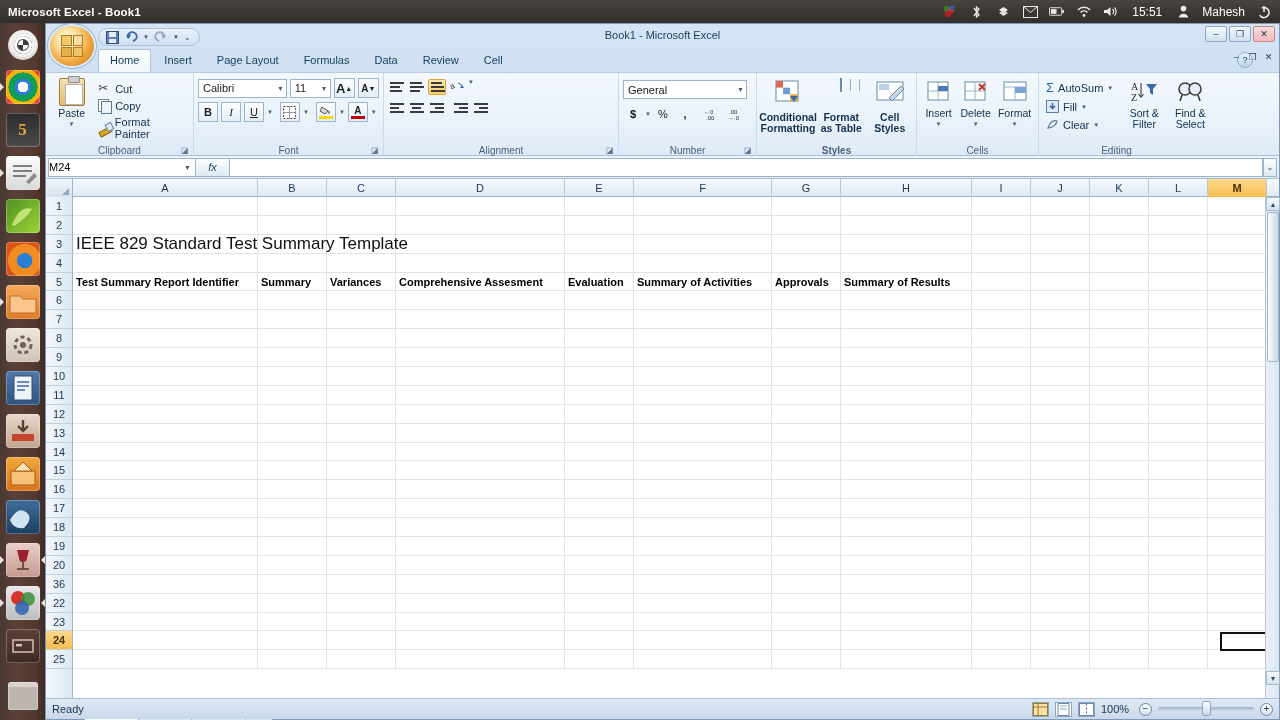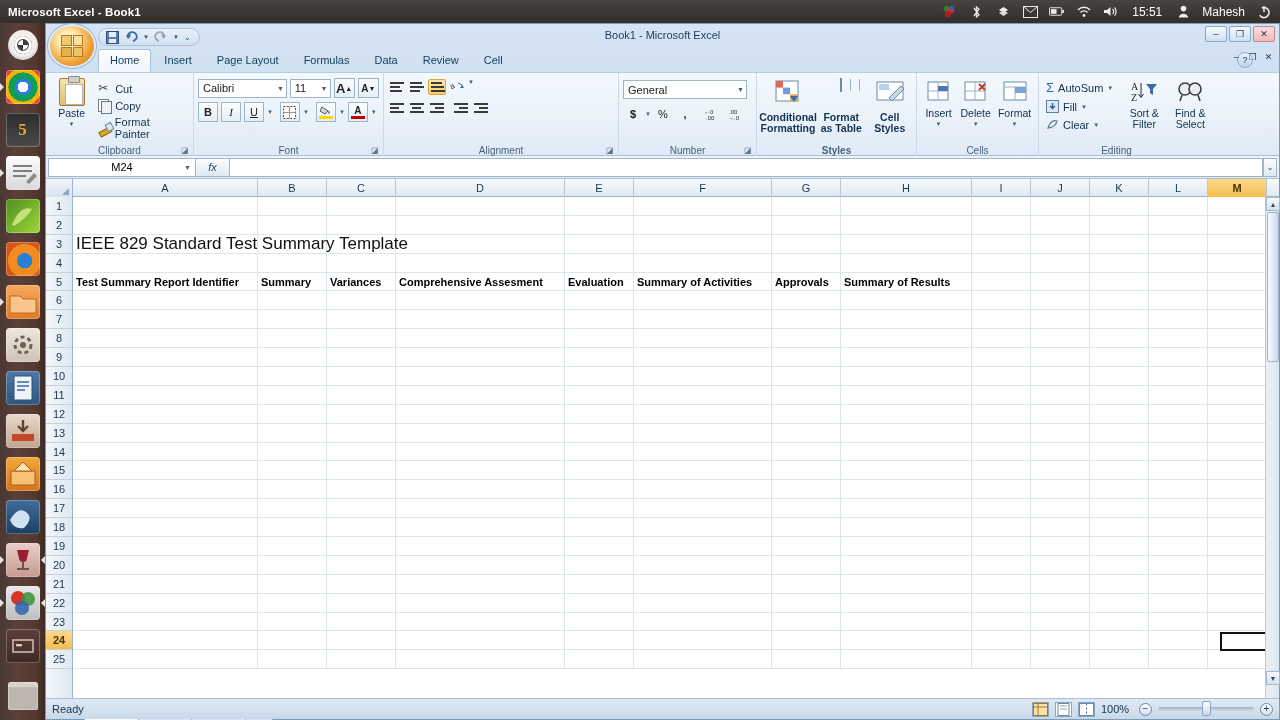--- a/index.html
+++ b/index.html
@@ -157,21 +157,21 @@
   .bigic { width: 30px; height: 30px; margin-bottom: 2px; position: relative; }
   .grid-ic { width: 28px; height: 26px; background: #fff; border: 1px solid #6b8aa8; position: relative; }
   .grid-ic::before { content:""; position:absolute; left:0; top:8px; width:100%; height:1px; background:#9ab3cb; box-shadow: 0 8px 0 #9ab3cb; }
   .grid-ic::after { content:""; position:absolute; top:0; left:9px; width:1px; height:100%; background:#9ab3cb; box-shadow: 9px 0 0 #9ab3cb; }
 
   
   #fbar { position: absolute; left: 0; top: 132px; width: 100%; height: 23px;
           background: linear-gradient(to bottom,#eef4fa,#e2ecf6); border-bottom: 1px solid #a8bfd5;
           display: flex; align-items: center; padding: 2px 2px; }
   #namebox { width: 148px; height: 19px; background: #fff; border: 1px solid #9db4c9;
-             display: flex; align-items: center; justify-content: center; position: relative; font-size: 11px; }
+             display: flex; align-items: center; justify-content: flex-start; position: relative; font-size: 11px; }
   #namebox .nb-arrow { position: absolute; right: 4px; font-size: 7px; color: #41607d; }
   #fbar-sep { width: 34px; height: 19px; border: 1px solid #9db4c9; border-left: none; background: linear-gradient(to bottom,#fafdff,#dde9f4);
               display: flex; align-items: center; justify-content: center; color: #2c4c6a; font-style: italic; font-size: 11px; }
   #fx-input { flex: 1; height: 19px; background: #fff; border: 1px solid #9db4c9; border-left: none; }
   #fbar-expand { width: 14px; height: 19px; border: 1px solid #9db4c9; background: linear-gradient(to bottom,#fafdff,#dde9f4);
                  display:flex; align-items:center; justify-content:center; font-size: 8px; color:#2c4c6a; }
 
   
   #gridwrap { position: absolute; left: 0; top: 155px; width: 100%; height: 521px; background: #fff; }
   #colhead { position: absolute; left: 0; top: 0; height: 18px; width: 100%; display: flex;
@@ -840,21 +840,21 @@
         <div class="rowcell">11</div>
         <div class="rowcell">12</div>
         <div class="rowcell">13</div>
         <div class="rowcell">14</div>
         <div class="rowcell">15</div>
         <div class="rowcell">16</div>
         <div class="rowcell">17</div>
         <div class="rowcell">18</div>
         <div class="rowcell">19</div>
         <div class="rowcell">20</div>
-        <div class="rowcell">21</div>
+        <div class="rowcell">36</div>
         <div class="rowcell">22</div>
         <div class="rowcell">23</div>
         <div class="rowcell sel">24</div>
         <div class="rowcell">25</div>
       </div>
     <div id="cells">
 
     <div class="grow">
           <div class="gcell" style="width: 185px; flex: 0 0 185px;"></div>
           <div class="gcell" style="width: 69px; flex: 0 0 69px;"></div>

